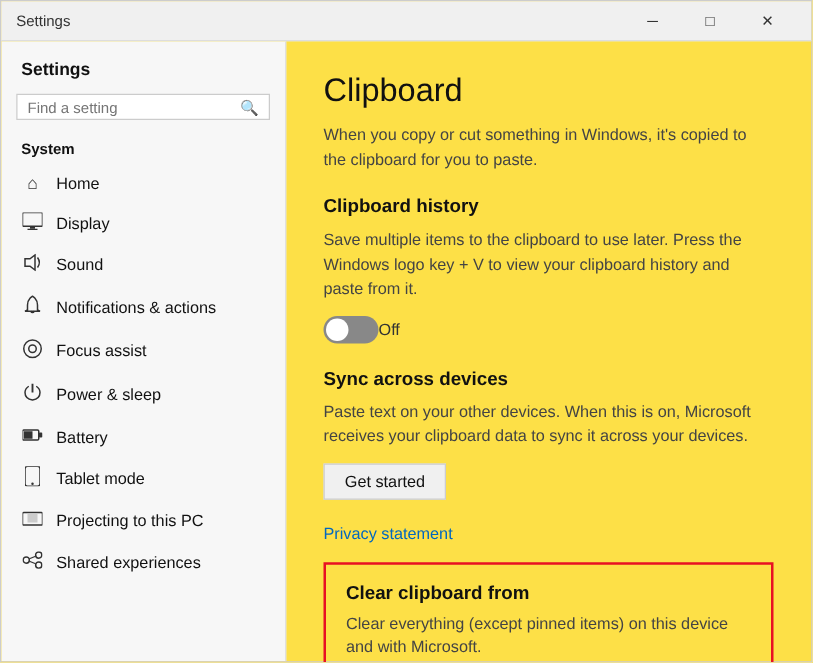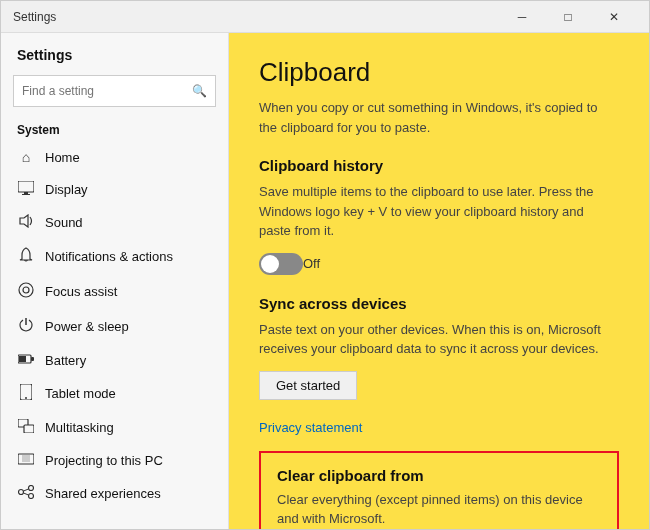--- a/index.html
+++ b/index.html
@@ -67,21 +67,21 @@
       font-size: 14px;
       font-weight: 600;
       color: #111;
     }
     .search-box {
       margin: 4px 12px 10px 12px;
       display: flex;
       align-items: center;
       background: #fff;
       border: 1px solid #ccc;
-      height: 32px;
+      height: 21px;
       padding: 0 8px;
     }
     .search-box input {
       border: none;
       outline: none;
       font-size: 12px;
       flex: 1;
       color: #555;
       background: transparent;
     }
@@ -295,29 +295,20 @@
             <svg width="12" height="16" viewBox="0 0 12 16">
                 <rect x="0" y="0" width="12" height="16" rx="2" fill="none" stroke="#333" stroke-width="1.2"></rect>
                 <circle cx="6" cy="14" r="1" fill="#333"></circle>
               </svg>
           </span>
           <span>Tablet mode</span>
         </div>
         <div class="sidebar-item">
           <span class="icon">
             <svg width="16" height="14" viewBox="0 0 16 14">
-                <rect x="0" y="0" width="10" height="8" rx="1" fill="none" stroke="#333" stroke-width="1.2"></rect>
-                <rect x="6" y="6" width="10" height="8" rx="1" fill="#f7f7f7" stroke="#333" stroke-width="1.2"></rect>
-              </svg>
-          </span>
-          <span>Multitasking</span>
-        </div>
-        <div class="sidebar-item">
-          <span class="icon">
-            <svg width="16" height="14" viewBox="0 0 16 14">
                 <rect x="0" y="2" width="16" height="10" rx="1" fill="none" stroke="#333" stroke-width="1.2"></rect>
                 <rect x="4" y="3" width="8" height="7" fill="#ccc"></rect>
               </svg>
           </span>
           <span>Projecting to this PC</span>
         </div>
         <div class="sidebar-item">
           <span class="icon">
             <svg width="16" height="14" viewBox="0 0 16 14">
                 <circle cx="3" cy="7" r="2.5" fill="none" stroke="#333" stroke-width="1.2"></circle>

